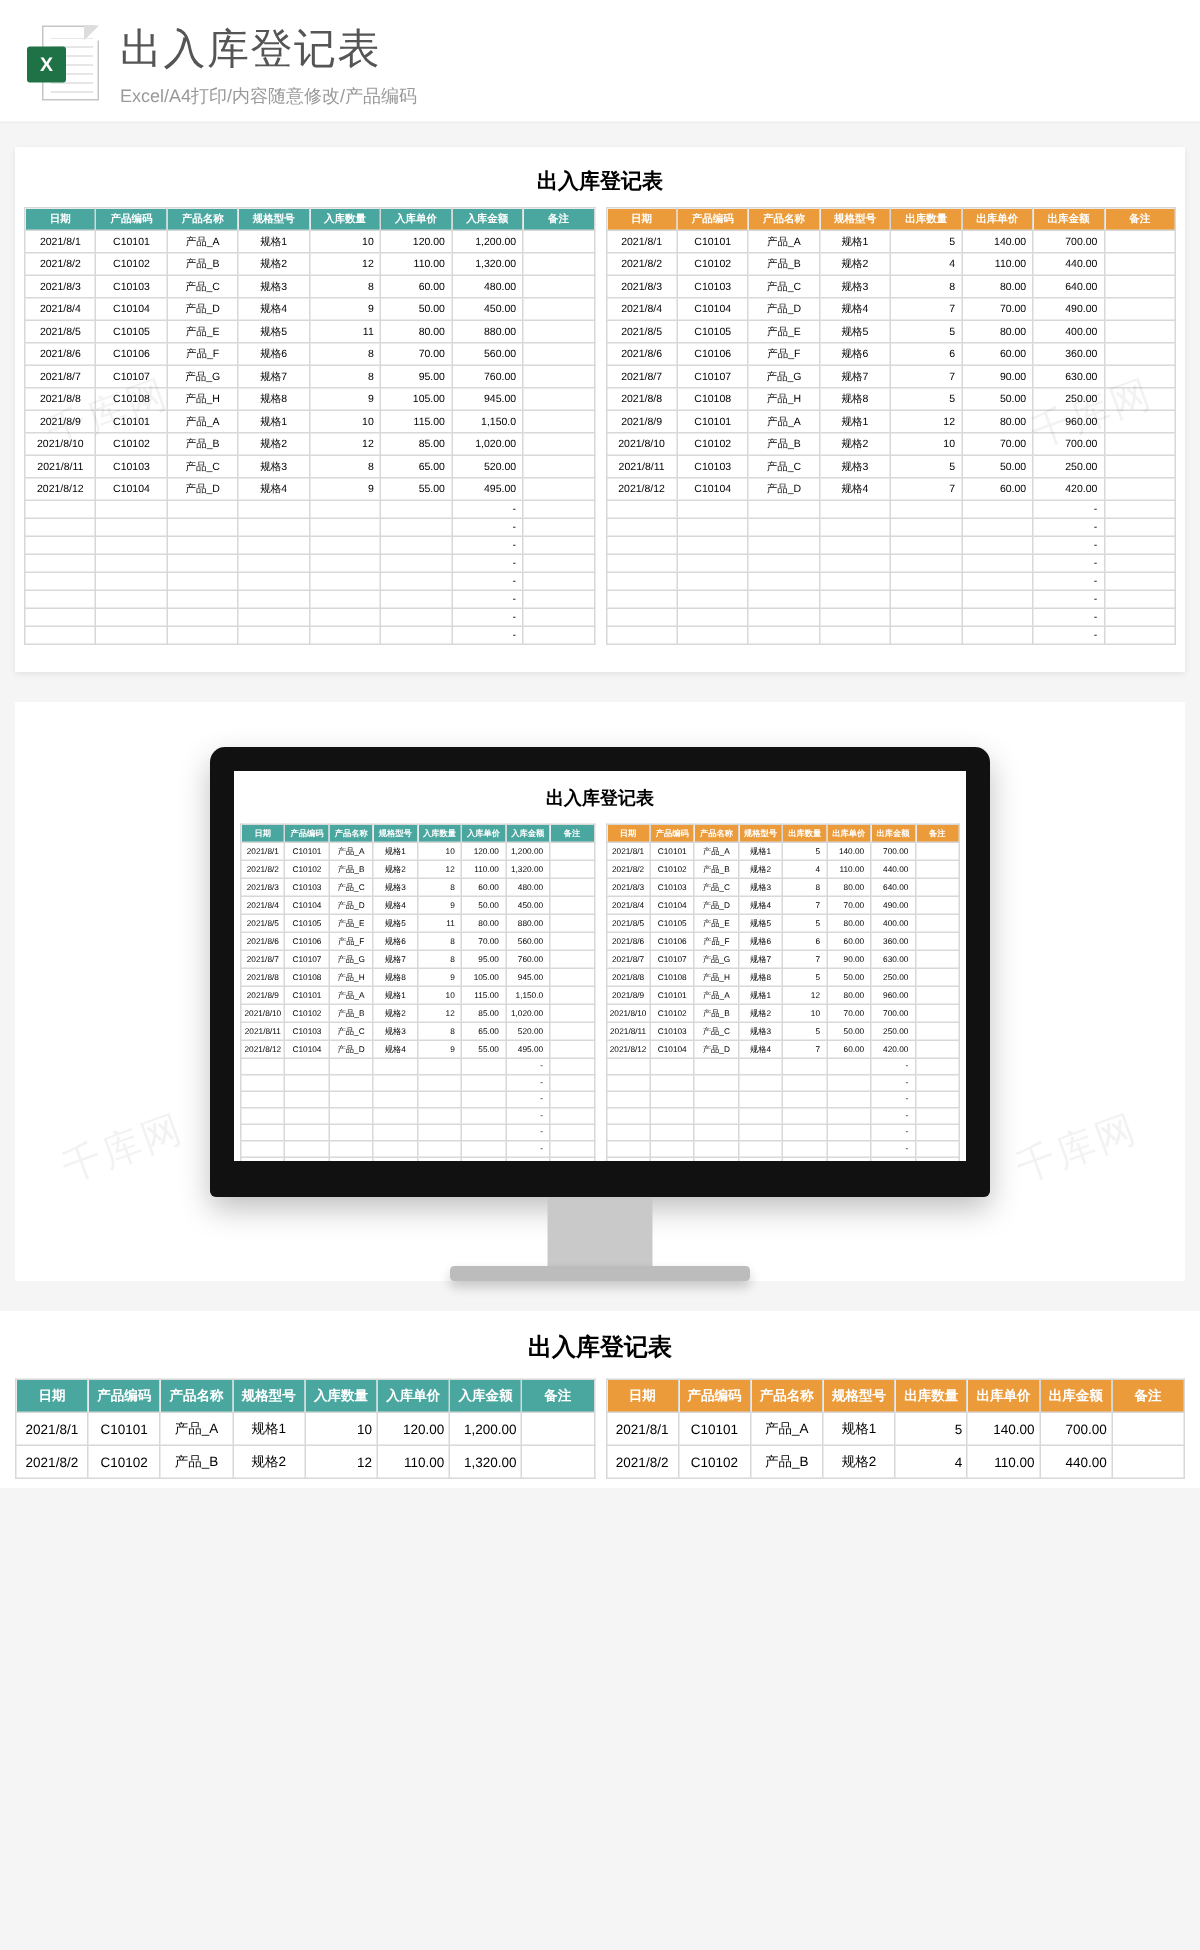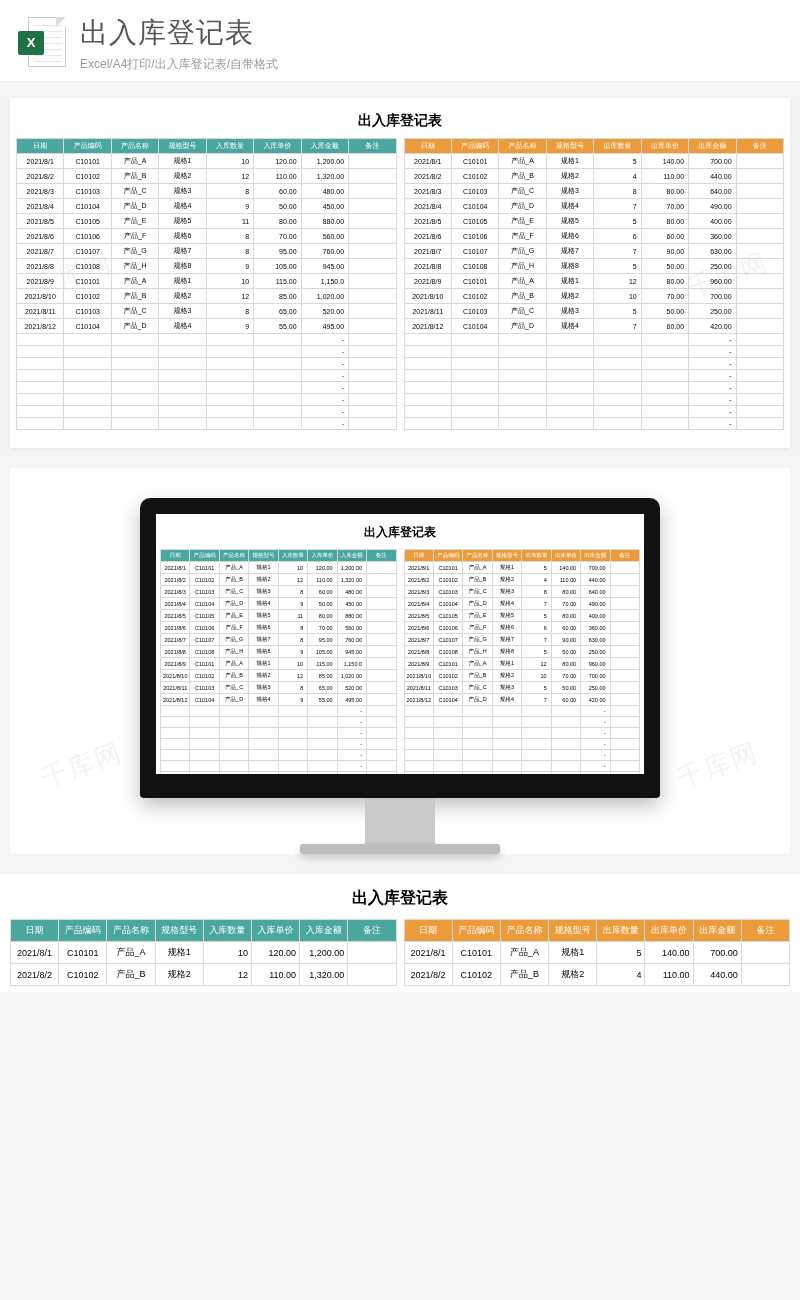--- a/index.html
+++ b/index.html
@@ -52,21 +52,21 @@
   }
   .sheet-title{ text-align:center; font-size:14px; font-weight:bold; margin:4px 0 8px 0;}
   table.reg {
     border-collapse:collapse; width:100%; table-layout:fixed;
     font-size:7px;
   }
   table.reg th, table.reg td{
     border:1px solid #d8d8d8; padding:2px 2px; text-align:center;
     overflow:hidden; white-space:nowrap;
   }
-  table.reg th{ color:#fff; font-weight:400;}
+  table.reg th{ color:#fff; font-weight:700;}
   .th-in { background:#4aa7a0; }
   .th-out{ background:#ec9b3b; }
   .gap-col{ background:#fff; border:none !important; width:8px;}
   table.reg td.num-r{ text-align:right; padding-right:4px;}
   .watermark{
     position:absolute; color:rgba(0,0,0,.05); font-size:26px;
     transform:rotate(-20deg); pointer-events:none; user-select:none;
     font-weight:300; letter-spacing:2px;
   }
   
@@ -105,21 +105,21 @@
 <body>
 
 <div class="header">
   <div class="excel-icon">
     <div class="sheet"></div>
       <div class="lines"></div>
     <div class="badge">X</div>
   </div>
   <div class="title-block">
     <h1>出入库登记表</h1>
-    <div class="sub">Excel/A4打印/出入库登记表/自带格式</div>
+    <div class="sub">Excel/A4打印/内容随意修改/产品编码</div>
   </div>
 </div>
 
 <div class="preview-wrap" style="position:relative;">
   <span class="watermark" style="left:20px; top:160px;">千库网</span>
   <span class="watermark" style="right:20px; top:160px;">千库网</span>
   <div class="sheet-title">出入库登记表</div>
   <table class="reg">
     <thead>
         <tr id="hdr-flat">

